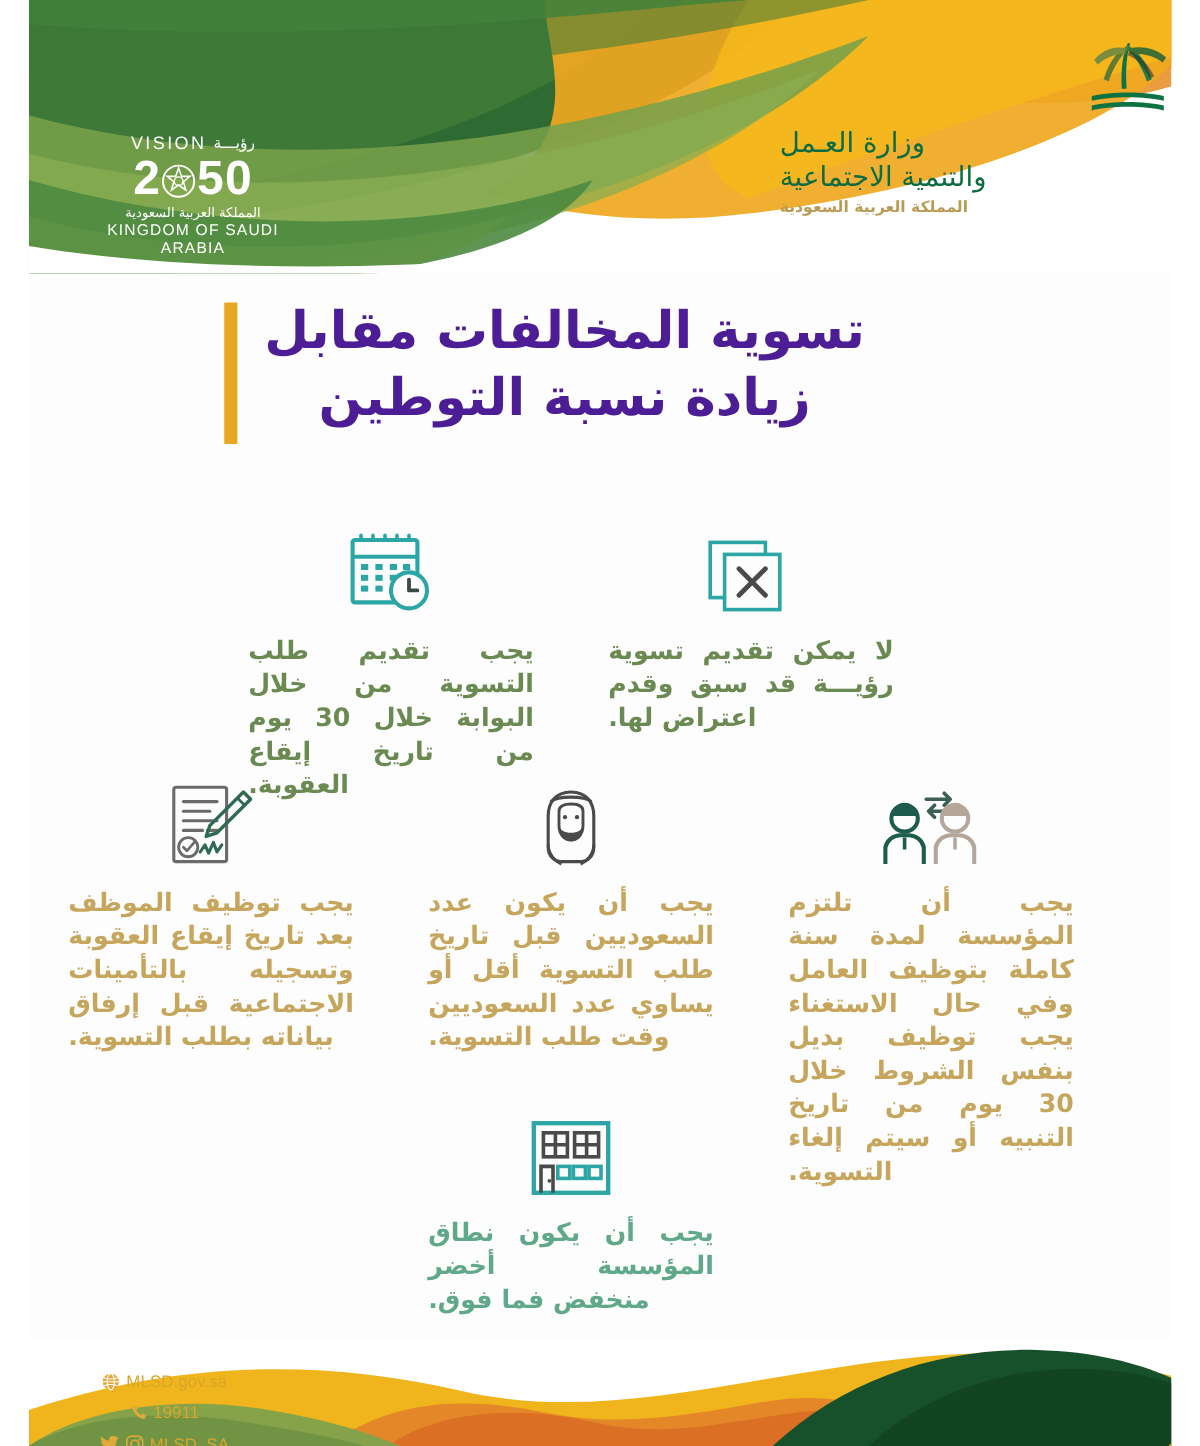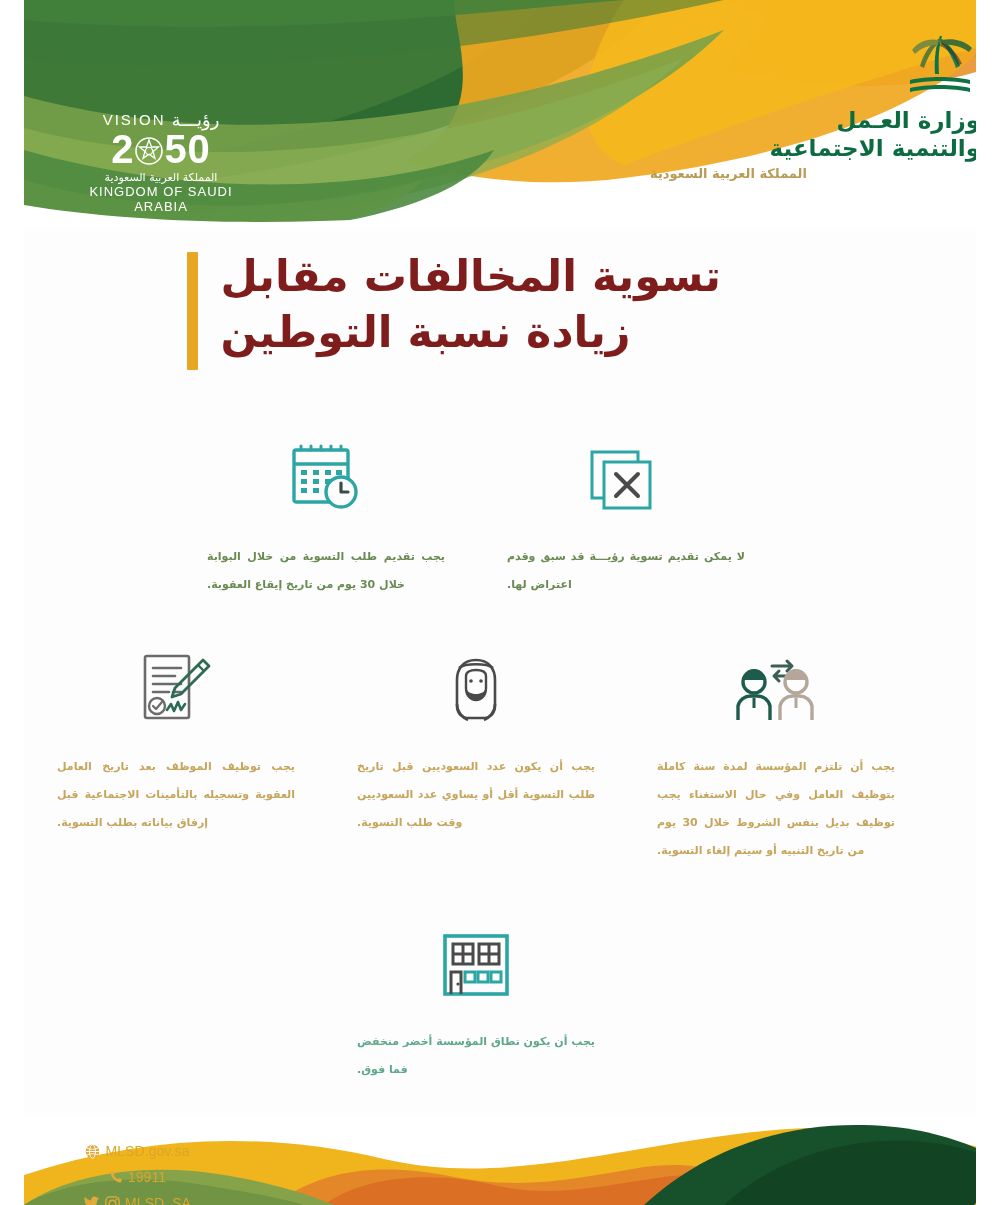--- a/index.html
+++ b/index.html
@@ -45,21 +45,21 @@
     direction: ltr;
   }
   .vision-word {
     font-family: "Liberation Sans", sans-serif;
     font-size: 15px;
     letter-spacing: 2.0px;
     font-weight: 400;
     color: #ffffff;
   }
   .vision-ar {
-    font-size: 18px;
+    font-size: 13px;
     color: #ffffff;
     font-weight: 500;
     letter-spacing: 0.5px;
   }
   .vision-2030 {
     font-family: "Liberation Sans", sans-serif;
     font-size: 40px;
     font-weight: 700;
     letter-spacing: 1px;
     line-height: 42px;
@@ -101,23 +101,23 @@
   .ministry-mark {
     display: block;
     margin: 0 0 6px auto;
     margin-right: 0;
     width: 80px;
     height: 72px;
   }
   .ministry-l1, .ministry-l2 {
     color: #0d6b42;
     font-size: 23px;
-    font-weight: 700;
+    font-weight: 400;
     line-height: 28px;
-    text-align: right;
+    text-align: left;
     letter-spacing: 0.5px;
   }
   .ministry-l3 {
     color: #b99b55;
     font-size: 13px;
     font-weight: 600;
     line-height: 20px;
     text-align: left;
     margin-top: 2px;
   }
@@ -133,25 +133,25 @@
     gap: 22px;
   }
   .title-bar {
     width: 11px;
     background: #e8a723;
     border-radius: 1px;
     height: 118px;
     margin-top: 4px;
   }
   .title-text {
-    color: #7f1d1d;
+    color: #4c1d95;
     font-size: 43px;
     font-weight: 700;
     line-height: 56px;
-    text-align: left;
+    text-align: center;
     letter-spacing: 0px;
     white-space: nowrap;
   }
 
   
   .row {
     position: absolute;
     display: flex;
     justify-content: center;
     width: 1000px;
@@ -166,23 +166,23 @@
     flex-direction: column;
     align-items: center;
   }
   .icon-box {
     height: 72px;
     display: flex;
     align-items: flex-end;
     justify-content: center;
   }
   .item-text {
-    margin-top: 31px;
+    margin-top: 16px;
     width: 238px;
-    font-size: 11px;
+    font-size: 21px;
     line-height: 28px;
     text-align: justify;
     text-align-last: left;
     direction: rtl;
     font-weight: 600;
   }
   .tone-green { color: #6a8a52; }
   .tone-gold  { color: #c6a55c; }
   .tone-mint  { color: #5fa889; }
 
@@ -395,21 +395,21 @@
           </g>
           <circle cx="20" cy="54" r="8" fill="none" stroke="#6b6b6b" stroke-width="2.4"></circle>
           <path d="M16,54 l3,3 l6,-7" fill="none" stroke="#6b6b6b" stroke-width="2.2" stroke-linecap="round" stroke-linejoin="round"></path>
 
           <path d="M66,8 l6,6 -28,28 -9,3 3,-9 Z" fill="none" stroke="#2f6a52" stroke-width="2.8" stroke-linejoin="round"></path>
           <line x1="61" y1="13" x2="67" y2="19" stroke="#2f6a52" stroke-width="2.4"></line>
 
           <path d="M30,58 l4,-6 3,7 4,-9 3,8 4,-6" fill="none" stroke="#2f6a52" stroke-width="2.6" stroke-linecap="round" stroke-linejoin="round"></path>
         </svg>
       </div>
-      <div class="item-text tone-gold">يجب توظيف الموظف بعد تاريخ العامل العقوبة وتسجيله بالتأمينات الاجتماعية قبل إرفاق بياناته بطلب التسوية.</div>
+      <div class="item-text tone-gold">يجب توظيف الموظف بعد تاريخ إيقاع العقوبة وتسجيله بالتأمينات الاجتماعية قبل إرفاق بياناته بطلب التسوية.</div>
     </div>
   </div>
 
   <div class="row row3">
 
     <div class="cell">
       <div class="icon-box">
         <svg width="72" height="64" viewBox="0 0 72 64">
           <rect x="5" y="3" width="62" height="58" fill="none" stroke="#2ca5a5" stroke-width="3.6"></rect>
 

